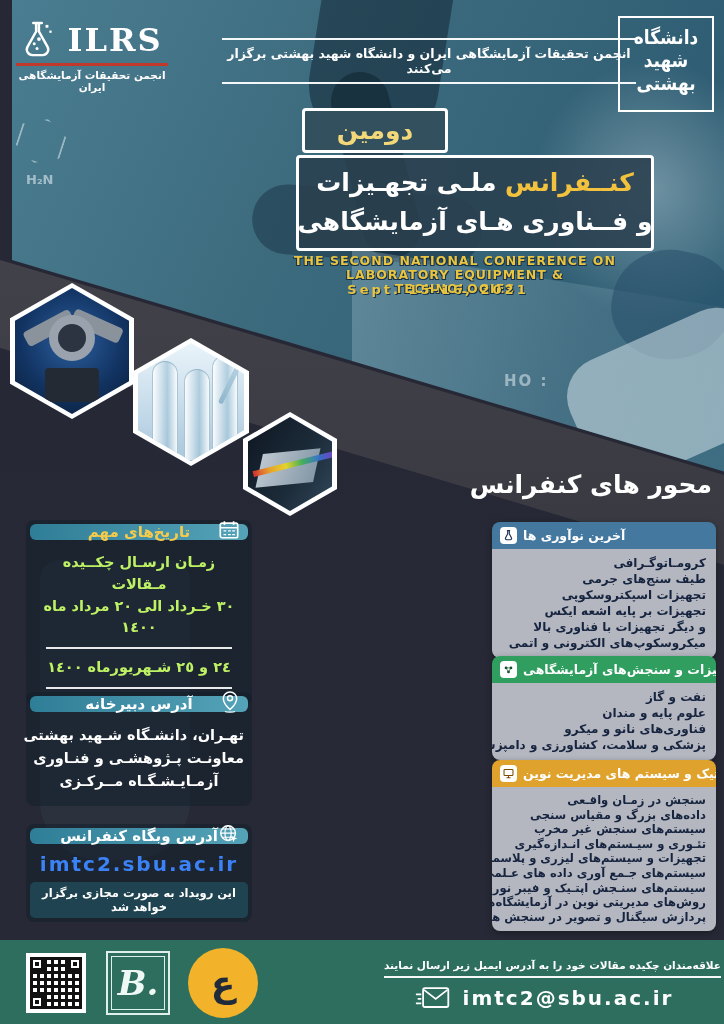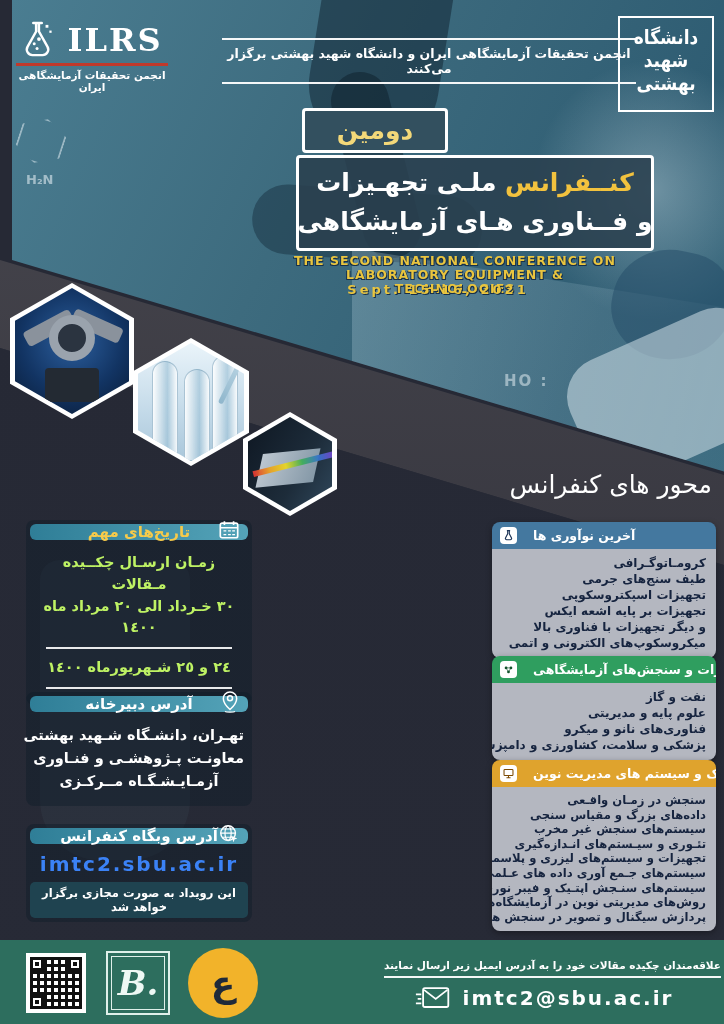--- a/index.html
+++ b/index.html
@@ -87,24 +87,24 @@
   .tube { position:absolute; top:18px; bottom:0; width:26px; background:linear-gradient(90deg,rgba(255,255,255,.9),rgba(160,195,215,.7) 60%,rgba(255,255,255,.85)); border-radius:13px 13px 0 0; border:1px solid rgba(120,160,185,.6); }
   .t1 { left:14px; } .t2 { left:46px; top:26px; } .t3 { left:74px; top:12px; }
   .pipette { position:absolute; right:6px; top:-6px; width:5px; height:70px; background:linear-gradient(to bottom,#cfe4ef,#8fb6cc); transform:rotate(26deg); border-radius:3px; }
   .hex3 { left:243px; top:412px; width:94px; height:104px; }
   .hex3 .hex-in { background:linear-gradient(120deg,#0e1722 0%,#1d2c3a 60%,#30485c 100%); }
   .prism { position:absolute; left:12px; top:34px; width:56px; height:34px; background:linear-gradient(100deg,#cfd9e2,#8fa3b2); transform:skewX(-18deg) rotate(-6deg); opacity:.9; }
   .rainbow { position:absolute; left:4px; top:44px; width:84px; height:6px; transform:rotate(-14deg);
     background:linear-gradient(90deg,#d33,#e8a023,#e8d523,#3fae58,#3573c9,#7a3fc9); opacity:.95; }
 
   
-  .topics-heading { position:absolute; right:12px; top:470px; z-index:4; color:#fff; font-size:25px; font-weight:normal; direction:rtl; }
+  .topics-heading { position:absolute; right:12px; top:470px; z-index:4; color:#fff; font-size:25px; font-weight:bold; direction:rtl; }
   .tbox { position:absolute; left:492px; width:224px; z-index:4; border-radius:8px; overflow:hidden;
     box-shadow:0 2px 6px rgba(0,0,0,.35); }
-  .tbox-h { height:27px; display:flex; align-items:center; gap:16px; padding:0 8px; color:#fff; font-weight:bold; font-size:12.5px; direction:ltr; }
+  .tbox-h { height:27px; display:flex; align-items:center; gap:6px; padding:0 8px; color:#fff; font-weight:bold; font-size:12.5px; direction:ltr; }
   .tbox-h .badge { width:17px; height:17px; background:#fff; border-radius:4px; flex:0 0 auto; display:flex; align-items:center; justify-content:center; }
   .tbox-h span.t { white-space:nowrap; direction:rtl; }
   .tbox-b { background:#b4b7c0; padding:6px 10px 7px 6px; text-align:right; direction:rtl; }
   .t-item { color:#16243f; font-weight:bold; font-size:12px; line-height:16px; white-space:nowrap; }
   .tb1 { top:522px; } .tb1 .tbox-h { background:#44789f; }
   .tb2 { top:656px; } .tb2 .tbox-h { background:#2f9e5f; }
   .tb3 { top:760px; } .tb3 .tbox-h { background:#dfa32d; }
   .tb3 .t-item { line-height:14.6px; font-size:11.6px; }
 
   
@@ -255,21 +255,21 @@
             <circle cx="5" cy="6" r="1.7" fill="#14532d"></circle>
             <circle cx="11" cy="6" r="1.7" fill="#14532d"></circle>
             <circle cx="8" cy="11" r="1.7" fill="#14532d"></circle>
             <path d="M5 6L11 6L8 11Z" stroke="#14532d" stroke-width=".8" fill="none"></path>
           </svg>
       </span>
       <span class="t">تجهیزات و سنجش‌های آزمایشگاهی</span>
     </div>
     <div class="tbox-b">
         <div class="t-item">نفت و گاز</div>
-        <div class="t-item">علوم پایه و مدیریتی</div>
+        <div class="t-item">علوم پایه و مندان</div>
         <div class="t-item">فناوری‌های نانو و میکرو</div>
         <div class="t-item">پزشکی و سلامت، کشاورزی و دامپزشکی</div>
       </div>
   </div>
 
   <div class="tbox tb3">
     <div class="tbox-h">
       <span class="badge">
         <svg width="13" height="13" viewBox="0 0 16 16">
             <rect x="2.5" y="3" width="11" height="7.5" rx="1" stroke="#7c4a03" stroke-width="1.3" fill="none"></rect>

